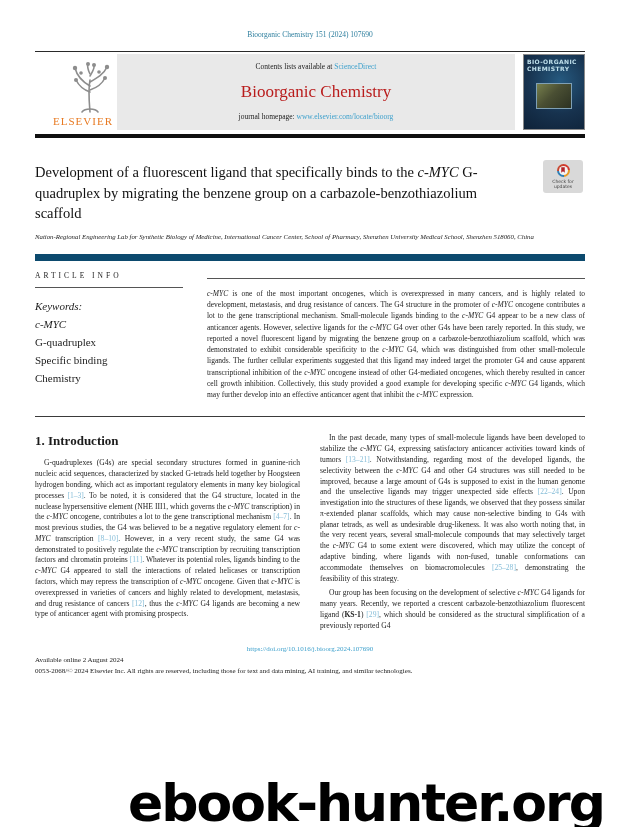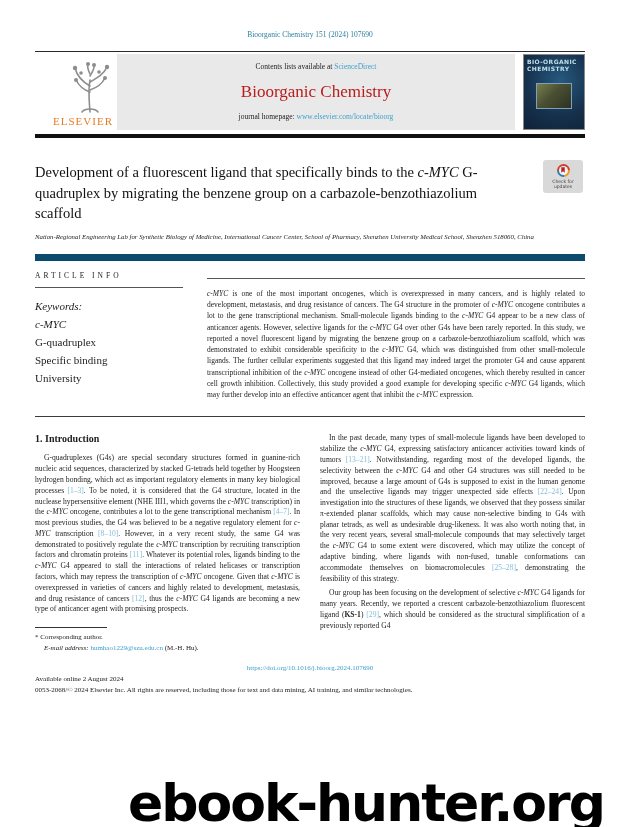--- a/index.html
+++ b/index.html
@@ -53,21 +53,21 @@
   .block-heading{font-size:7.5px;letter-spacing:3px;color:#222;font-weight:normal;margin:0;}
   .heading-rule{border-bottom:1px solid #555;margin:7px 0 9px;}
   .keywords{font-size:11px;line-height:1.65;}
   .keywords-label{font-style:italic;display:block;}
   .keyword{display:block;}
   .abstract-text{font-size:7.5px;line-height:1.5;text-align:justify;margin:0;}
 
   
   .columns{display:flex;gap:20px;margin-top:16px;}
   .col{flex:1;min-width:0;}
-  .section-heading{font-size:10px;font-weight:bold;margin:0 0 9px;}
+  .section-heading{font-size:13px;font-weight:bold;margin:0 0 9px;}
   .body-para{font-size:7.6px;line-height:1.42;text-align:justify;margin:0 0 4px;text-indent:9px;}
   .cite{color:#85bdd8;}
 
   
   .footnote{margin-top:12px;font-size:7px;line-height:1.55;}
   .footnote-rule{width:72px;border-top:1px solid #333;margin-bottom:4px;}
   .fn-email{padding-left:9px;}
   .em-label{font-style:italic;}
   .footer{margin-top:9px;font-size:7px;line-height:1.55;color:#222;}
   .doi{display:block;text-align:center;}
@@ -145,41 +145,33 @@
 
   <div class="info-block">
     <div class="info-left">
       <h2 class="block-heading">ARTICLE INFO</h2>
       <div class="heading-rule"></div>
       <div class="keywords">
         <span class="keywords-label">Keywords:</span>
         <span class="keyword"><em>c-MYC</em></span>
         <span class="keyword">G-quadruplex</span>
         <span class="keyword">Specific binding</span>
-        <span class="keyword">University</span>
+        <span class="keyword">Chemistry</span>
       </div>
     </div>
     <div class="info-right">
       <div class="heading-rule"></div>
       <p class="abstract-text"><em>c-MYC</em> is one of the most important oncogenes, which is overexpressed in many cancers, and is highly related to development, metastasis, and drug resistance of cancers. The G4 structure in the promoter of <em>c-MYC</em> oncogene contributes a lot to the gene transcriptional mechanism. Small-molecule ligands binding to the <em>c-MYC</em> G4 appear to be a new class of anticancer agents. However, selective ligands for the <em>c-MYC</em> G4 over other G4s have been rarely reported. In this study, we reported a novel fluorescent ligand by migrating the benzene group on a carbazole-benzothiazolium scaffold, which was demonstrated to exhibit considerable specificity to the <em>c-MYC</em> G4, which was distinguished from other small-molecule ligands. The further cellular experiments suggested that this ligand may indeed target the promoter G4 and cause apparent transcriptional inhibition of the <em>c-MYC</em> oncogene instead of other G4-mediated oncogenes, which thereby resulted in cancer cell growth inhibition. Collectively, this study provided a good example for developing specific <em>c-MYC</em> G4 ligands, which may further develop into an effective anticancer agent that inhibit the <em>c-MYC</em> expression.</p>
     </div>
   </div>
 
   <div class="columns">
     <div class="col">
       <h3 class="section-heading">1. Introduction</h3>
       <p class="body-para">G-quadruplexes (G4s) are special secondary structures formed in guanine-rich nucleic acid sequences, characterized by stacked G-tetrads held together by Hoogsteen hydrogen bonding, which act as important regulatory elements in many key biological processes <span class="cite">[1–3]</span>. To be noted, it is considered that the G4 structure, located in the nuclease hypersensitive element (NHE III1, which governs the <em>c-MYC</em> transcription) in the <em>c-MYC</em> oncogene, contributes a lot to the gene transcriptional mechanism <span class="cite">[4–7]</span>. In most previous studies, the G4 was believed to be a negative regulatory element for <em>c-MYC</em> transcription <span class="cite">[8–10]</span>. However, in a very recent study, the same G4 was demonstrated to positively regulate the <em>c-MYC</em> transcription by recruiting transcription factors and chromatin proteins <span class="cite">[11]</span>. Whatever its potential roles, ligands binding to the <em>c-MYC</em> G4 appeared to stall the interactions of related helicases or transcription factors, which may repress the transcription of <em>c-MYC</em> oncogene. Given that <em>c-MYC</em> is overexpressed in varieties of cancers and highly related to development, metastasis, and drug resistance of cancers <span class="cite">[12]</span>, thus the <em>c-MYC</em> G4 ligands are becoming a new type of anticancer agent with promising prospects.</p>
-      <div class="footnote">
-        <div class="footnote-rule"></div>
-        <div>* Corresponding author.</div>
-        <div class="fn-email">
-          <span class="em-label">E-mail address:</span>
-          <span class="link">humhao1229@szu.edu.cn</span><span> (M.-H. Hu).</span>
-        </div>
-      </div>
     </div>
     <div class="col">
       <p class="body-para">In the past decade, many types of small-molecule ligands have been developed to stabilize the <em>c-MYC</em> G4, expressing satisfactory anticancer activities toward kinds of tumors <span class="cite">[13–21]</span>. Notwithstanding, regarding most of the developed ligands, the selectivity between the <em>c-MYC</em> G4 and other G4 structures was still needed to be improved, because a large amount of G4s is supposed to exist in the human genome and the unselective ligands may trigger unexpected side effects <span class="cite">[22–24]</span>. Upon investigation into the structures of these ligands, we observed that they possess similar π-extended planar scaffolds, which may cause non-selective binding to G4s with planar tetrads, as well as undesirable drug-likeness. It was also worth noting that, in the very recent years, several small-molecule compounds that may selectively target the <em>c-MYC</em> G4 to some extent were discovered, which may utilize the concept of adaptive binding, where ligands with non-fused, tunable conformations can accommodate themselves on biomacromolecules <span class="cite">[25–28]</span>, demonstrating the feasibility of this strategy.</p>
       <p class="body-para">Our group has been focusing on the development of selective <em>c-MYC</em> G4 ligands for many years. Recently, we reported a crescent carbazole-benzothiazolium fluorescent ligand (<strong>KS-1</strong>) <span class="cite">[29]</span>, which should be considered as the structural simplification of a previously reported G4</p>
     </div>
   </div>
 
   <div class="footer">
     <span class="link doi">https://doi.org/10.1016/j.bioorg.2024.107690</span>
     <div>Available online 2 August 2024</div>

